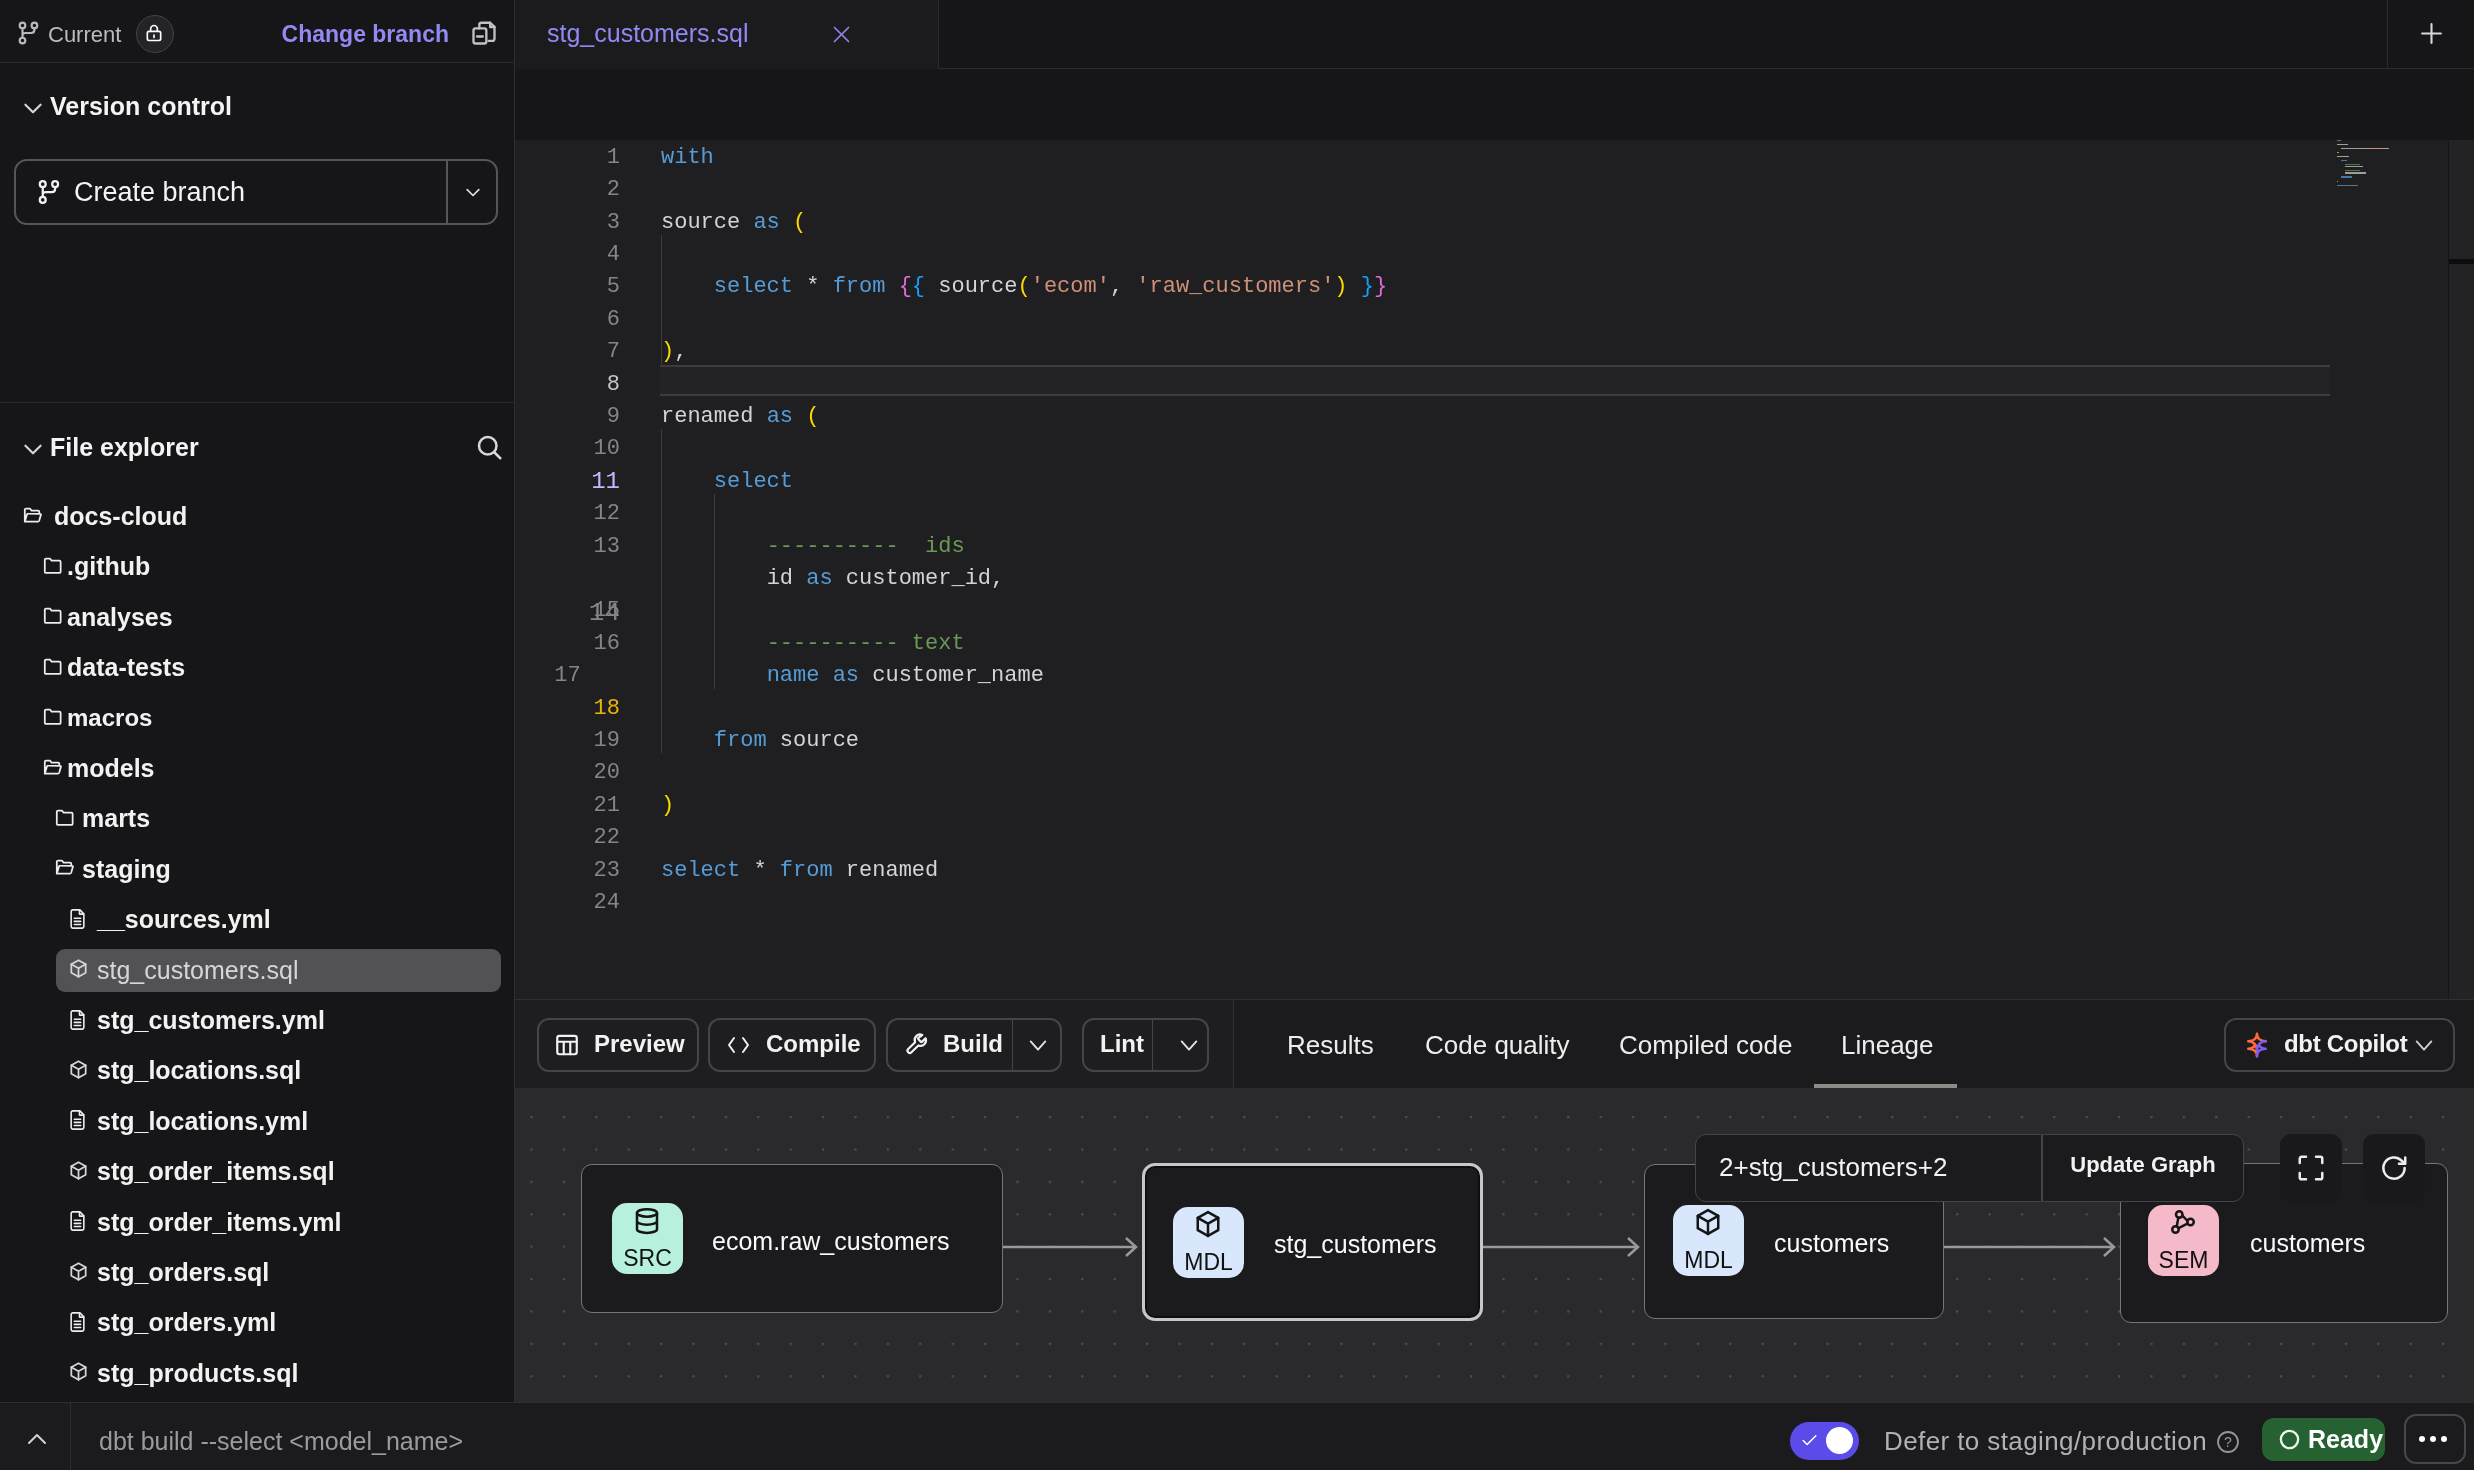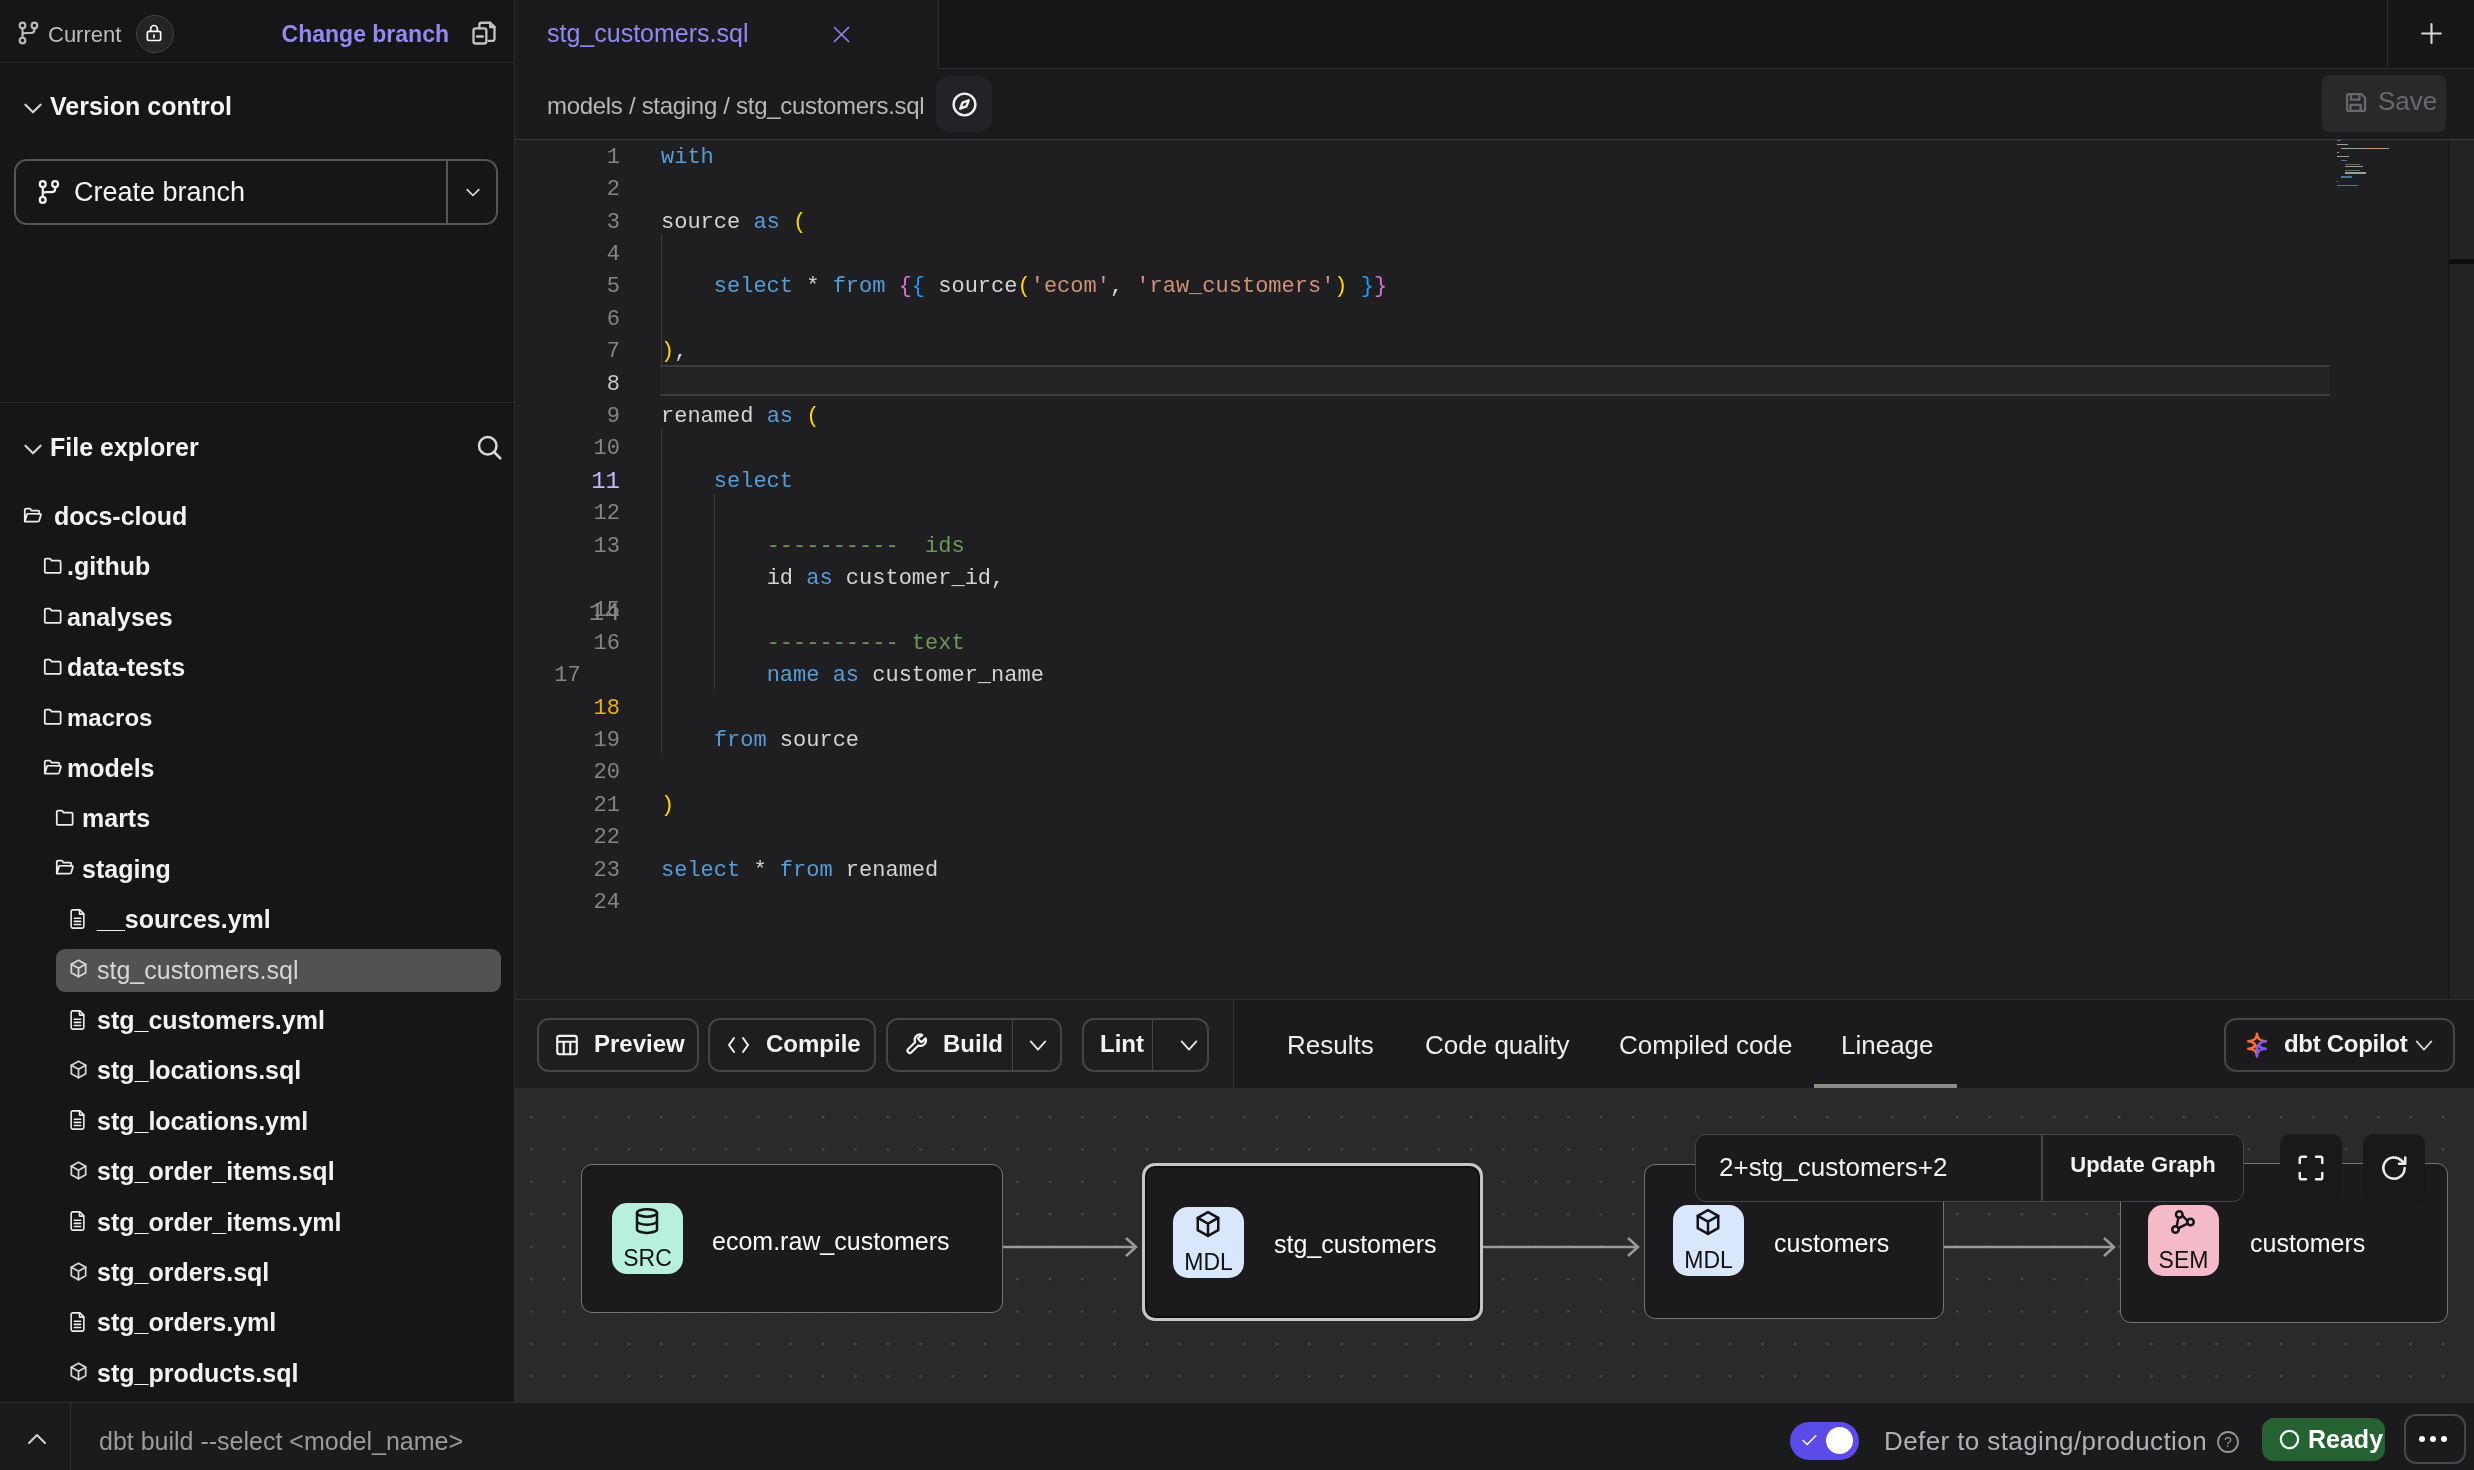--- a/index.html
+++ b/index.html
@@ -159,34 +159,20 @@
     <svg class="abs ic" style="left:316px;top:24px;color:#8d84ee;" width="21" height="21" viewBox="0 0 24 24" stroke-width="2">
         <path d="M4 4 L20 20 M20 4 L4 20"></path>
       </svg>
     <div class="abs" style="left:423px;top:68px;width:1536px;height:1px;background:#2c2c2f;"></div>
     <div class="abs" style="left:1872px;top:0;width:1px;height:69px;background:#2c2c2f;"></div>
     <svg class="abs ic" style="left:1904px;top:21px;color:#d8d8da;" width="25" height="25" viewBox="0 0 24 24" stroke-width="1.7">
         <path d="M12 3 V21 M3 12 H21"></path>
       </svg>
   </div>
 
-  <div class="abs" id="crumb" style="left:515px;top:69px;width:1959px;height:70px;background:#1b1b1e;border-bottom:1px solid #39393c;box-sizing:content-box;">
-    <div class="abs" style="left:32px;top:23px;font-size:24px;letter-spacing:-0.3px;color:#b7b7b9;">models / staging / stg_customers.sql</div>
-    <div class="abs" style="left:421px;top:7px;width:56px;height:56px;border-radius:14px;background:#232327;"></div>
-    <svg class="abs ic" style="left:435px;top:21px;color:#f0f0f1;" width="29" height="29" viewBox="0 0 24 24" stroke-width="1.7">
-      <circle cx="12" cy="12" r="9"></circle>
-        <path d="M15.5 8.5 L13.6 13.6 L8.5 15.5 L10.4 10.4 Z"></path>
-    </svg>
-    <div class="abs" style="left:1807px;top:6px;width:124px;height:57px;border-radius:7px;background:#29292c;"></div>
-    <svg class="abs ic" style="left:1827px;top:20px;color:#69696d;" width="27" height="27" viewBox="0 0 24 24" stroke-width="1.8">
-      <path d="M4.5 5.8 a1.3 1.3 0 0 1 1.3 -1.3 h11.4 L20.5 7.8 V18.2 a1.3 1.3 0 0 1 -1.3 1.3 H5.8 a1.3 1.3 0 0 1 -1.3 -1.3 Z"></path>
-      <path d="M8 4.6 V9.5 H15.5 V4.6 M7.5 19.4 V14 H16.5 V19.4"></path>
-    </svg>
-    <div class="abs" style="left:1863px;top:17px;font-size:26px;font-weight:500;color:#69696d;">Save</div>
-  </div>
 
   <div class="abs" id="editor" style="left:515px;top:140px;width:1959px;height:859px;background:#1f1f22;overflow:hidden;">
     <div id="codearea">
         <div class="abs" style="left:145px;top:225.4px;width:1670px;height:31px;border-top:2px solid #3c3c3e;border-bottom:2px solid #3c3c3e;box-sizing:border-box;background:rgba(255,255,255,0.02);"></div>
         <div class="abs" style="left:146px;top:95px;width:1px;height:130px;background:#3c3c3e;"></div>
         <div class="abs" style="left:146px;top:289px;width:1px;height:324px;background:#3c3c3e;"></div>
         <div class="abs" style="left:199px;top:354px;width:1px;height:195px;background:#3c3c3e;"></div>
         <div class="abs mono" style="left:0;top:1.8px;width:105px;height:32.4px;line-height:32.4px;font-size:22px;color:#858585;text-align:right;">1</div>
         <div class="abs mono" style="left:146px;top:1.8px;height:32.4px;line-height:32.4px;font-size:22px;white-space:pre;"><span style="color:#569cd6">with</span></div>
         <div class="abs mono" style="left:0;top:34.2px;width:105px;height:32.4px;line-height:32.4px;font-size:22px;color:#858585;text-align:right;">2</div>

